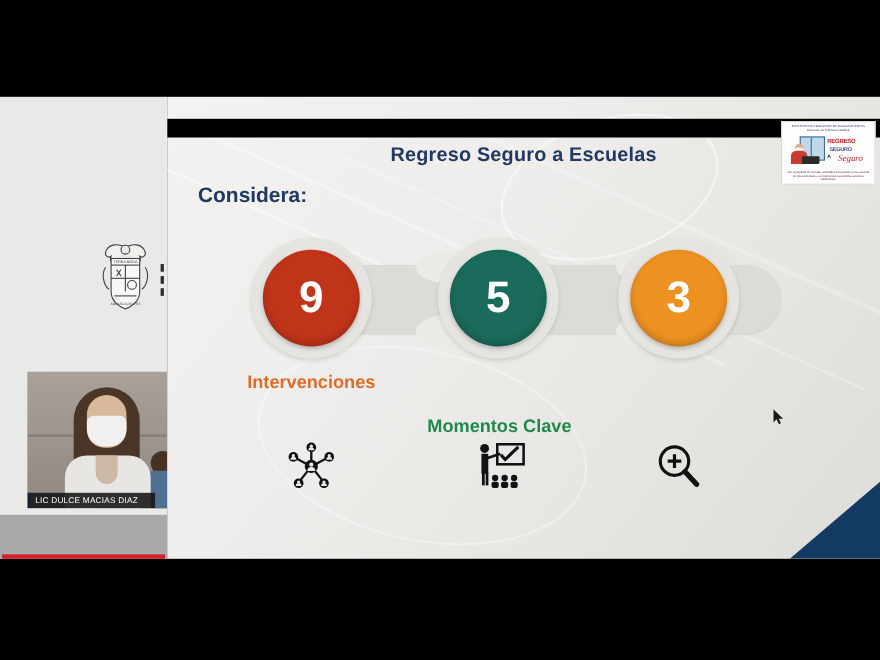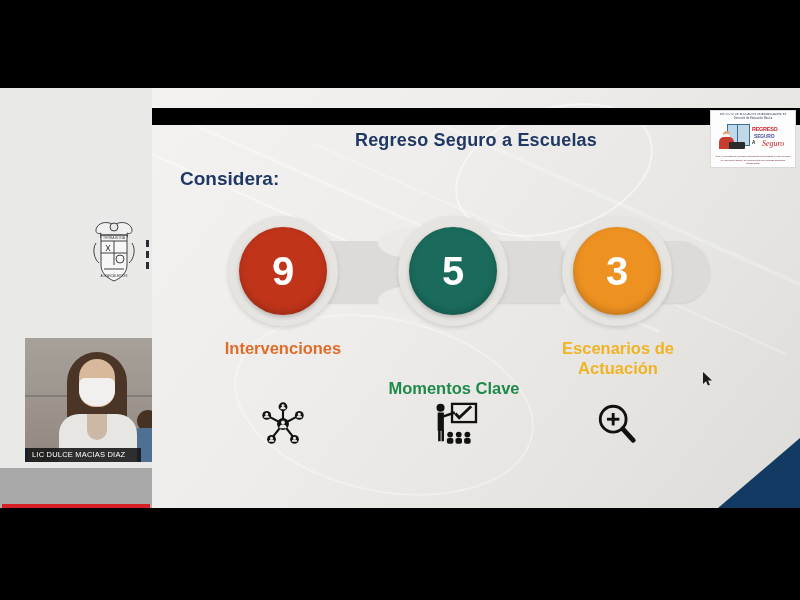--- a/index.html
+++ b/index.html
@@ -575,21 +575,20 @@
             <circle cx="41" cy="35" r="3"></circle>
               <rect x="37.6" y="38.5" width="6.8" height="6" rx="2"></rect>
           </g>
         </svg>
       </div>
 
       <div class="node n3">
         <div class="node-ring"></div>
         <div class="node-disc" id="disc3" style="background: rgb(237, 145, 33);">3</div>
       </div>
-      <div class="node-label l3" id="lab3" style="color: rgb(240, 179, 35);">Escenarios de Actuación</div>
       <div class="node-icon i3">
         <svg width="44" height="44" viewBox="0 0 46 46">
           <circle cx="19" cy="18" r="13.5" fill="none" stroke="#111" stroke-width="3"></circle>
           <line x1="19" y1="11.5" x2="19" y2="24.5" stroke="#111" stroke-width="3"></line>
           <line x1="12.5" y1="18" x2="25.5" y2="18" stroke="#111" stroke-width="3"></line>
           <line x1="29" y1="28" x2="40" y2="40" stroke="#111" stroke-width="5" stroke-linecap="round"></line>
         </svg>
       </div>
     </div>
 

